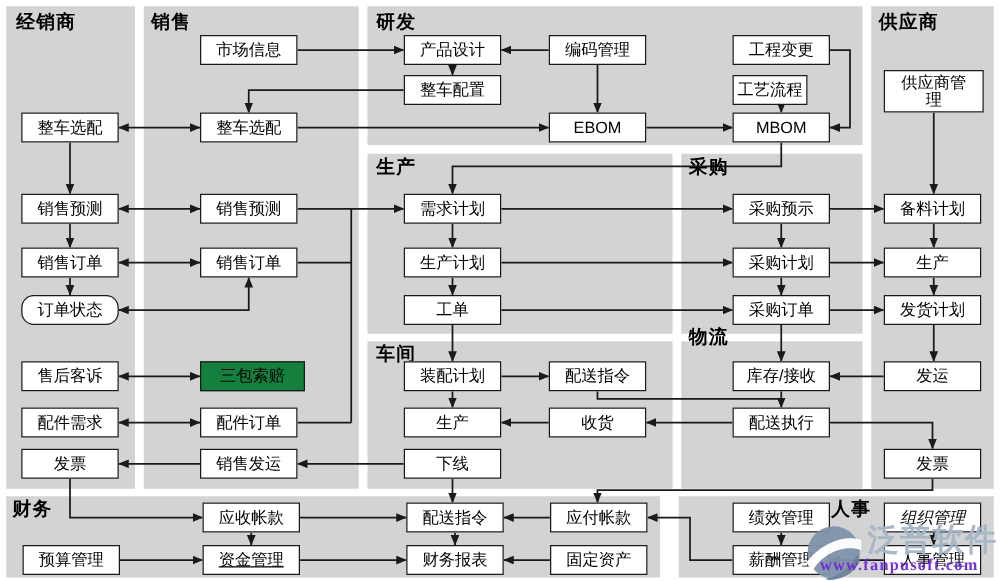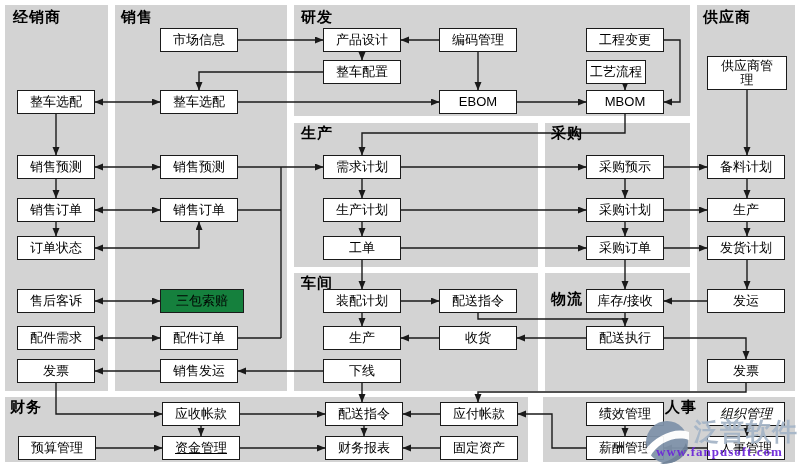--- a/index.html
+++ b/index.html
@@ -132,33 +132,33 @@
     <div id="wm-brand" style="color: rgb(166, 182, 200);">泛普软件</div>
     <div id="wm-url" style="color: #6d28d9;">www.fanpusoft.com</div>
   </div>
 <div class="sec-label" style="left: 13px; top: 8px;">经销商</div>
     <div class="sec-label" style="left: 121px; top: 8px;">销售</div>
     <div class="sec-label" style="left: 301px; top: 8px;">研发</div>
     <div class="sec-label" style="left: 703px; top: 8px;">供应商</div>
     <div class="sec-label" style="left: 301px; top: 124px;">生产</div>
     <div class="sec-label" style="left: 551px; top: 124px;">采购</div>
     <div class="sec-label" style="left: 301px; top: 274px;">车间</div>
-    <div class="sec-label" style="left: 551px; top: 290px;">物流</div>
+    <div class="sec-label" style="left: 551px; top: 260px;">物流</div>
     <div class="sec-label" style="left: 10px; top: 398px;">财务</div>
     <div class="sec-label" style="left: 665px; top: 398px;">人事</div>
     <div class="node" style="left: 17px; top: 90px; width: 78px; height: 24px; background: rgb(255, 255, 255); border-color: rgb(26, 26, 26);">
       <span>整车选配</span>
     </div>
     <div class="node" style="left: 17px; top: 155px; width: 78px; height: 24px; background: rgb(255, 255, 255); border-color: rgb(26, 26, 26);">
       <span>销售预测</span>
     </div>
     <div class="node" style="left: 17px; top: 198px; width: 78px; height: 24px; background: rgb(255, 255, 255); border-color: rgb(26, 26, 26);">
       <span>销售订单</span>
     </div>
-    <div class="node" style="left: 17px; top: 236px; width: 78px; height: 24px; background: rgb(255, 255, 255); border-color: rgb(26, 26, 26);">
+    <div class="node" style="left: 17px; top: 236px; width: 78px; height: 24px; background: rgb(255, 255, 255); border-color: rgb(26, 26, 26); border-radius: 10px;">
       <span>订单状态</span>
     </div>
     <div class="node" style="left: 17px; top: 289px; width: 78px; height: 24px; background: rgb(255, 255, 255); border-color: rgb(26, 26, 26);">
       <span>售后客诉</span>
     </div>
     <div class="node" style="left: 17px; top: 326px; width: 78px; height: 24px; background: rgb(255, 255, 255); border-color: rgb(26, 26, 26);">
       <span>配件需求</span>
     </div>
     <div class="node" style="left: 17px; top: 359px; width: 78px; height: 24px; background: rgb(255, 255, 255); border-color: rgb(26, 26, 26);">
       <span>发票</span>

